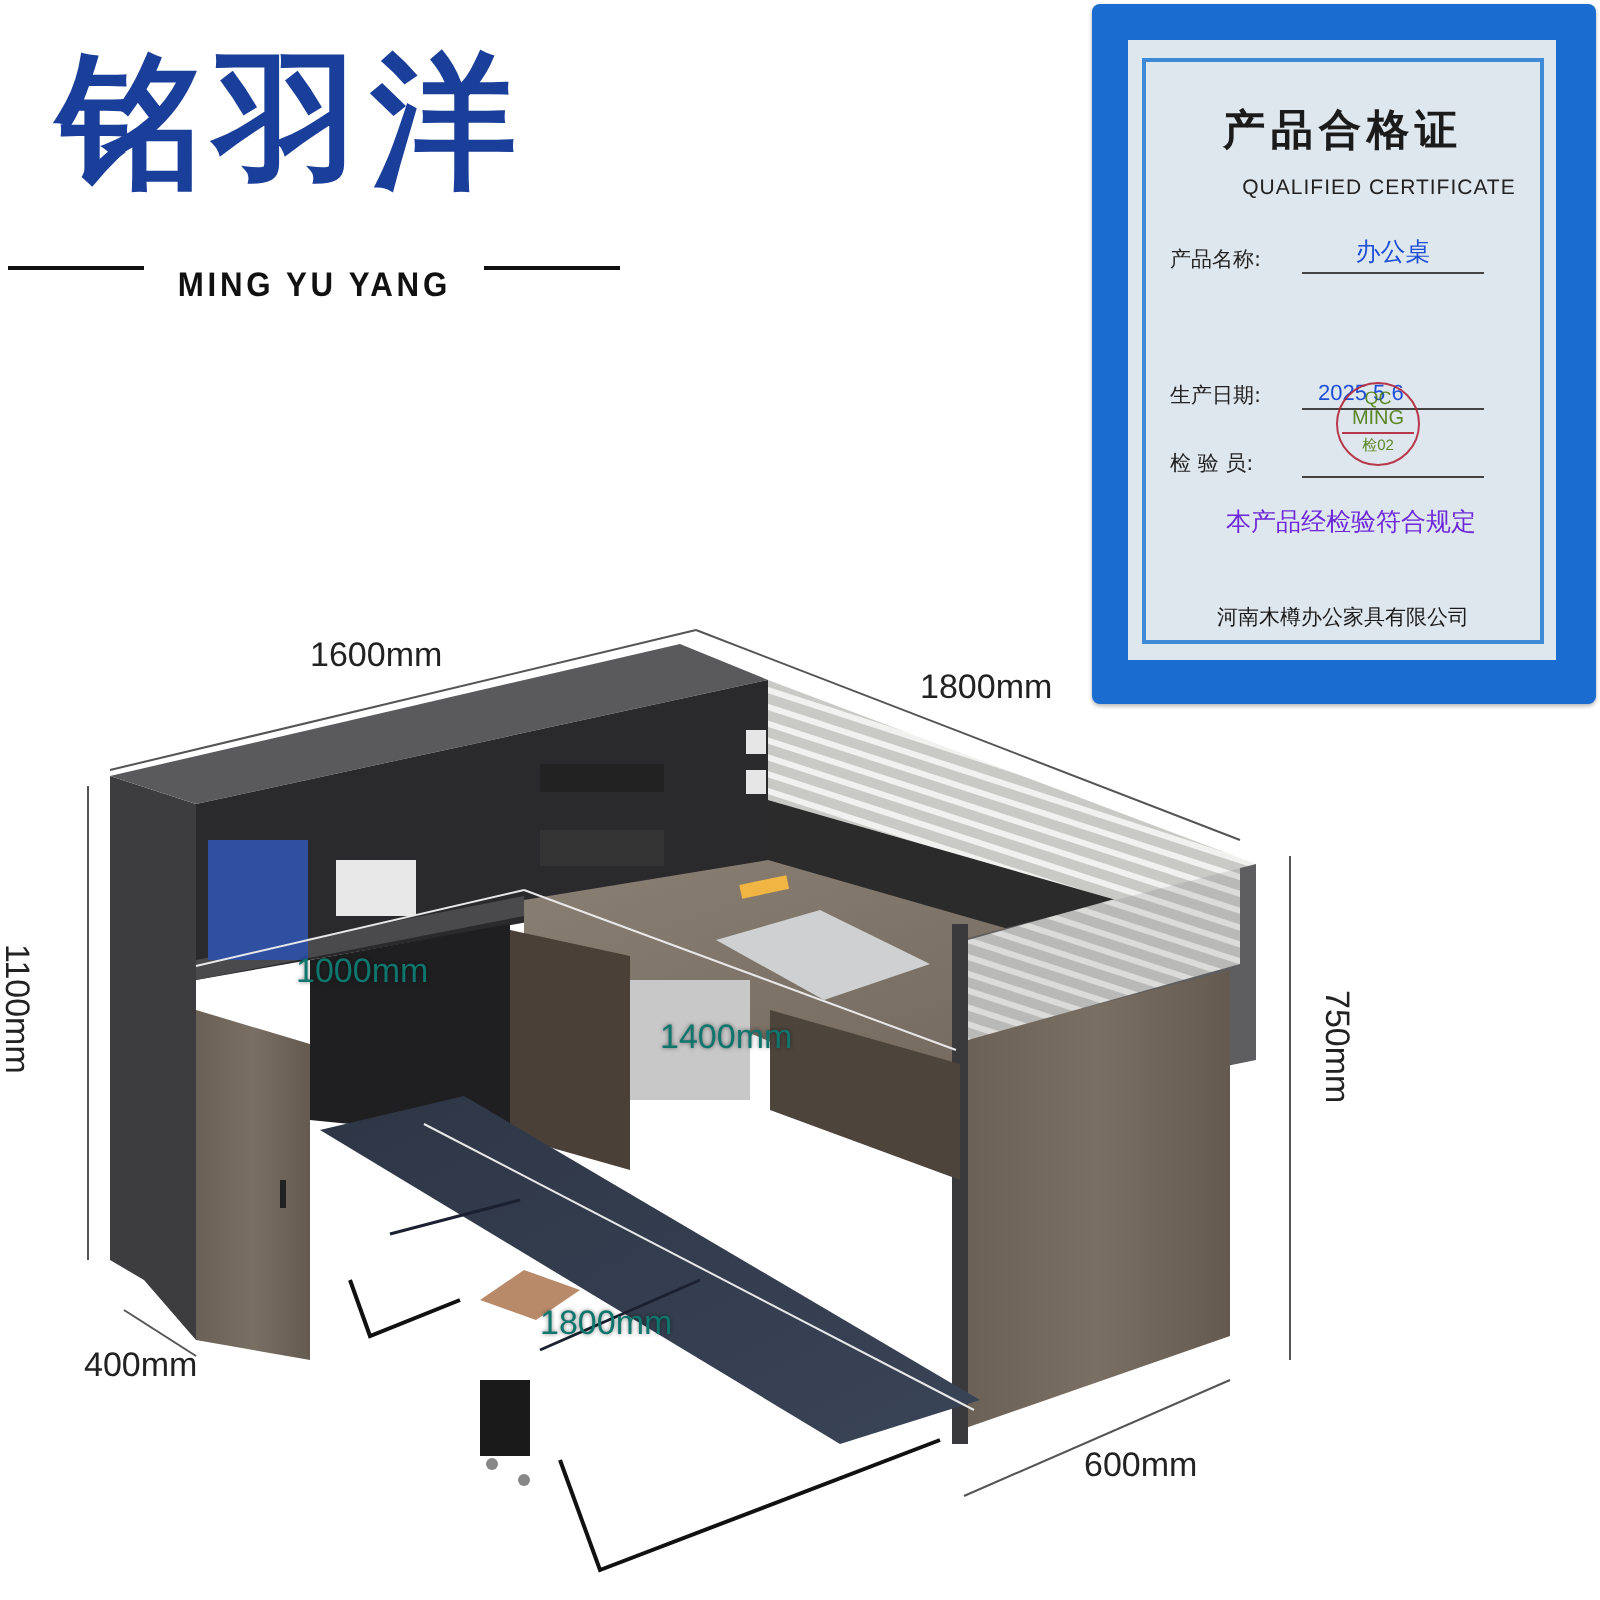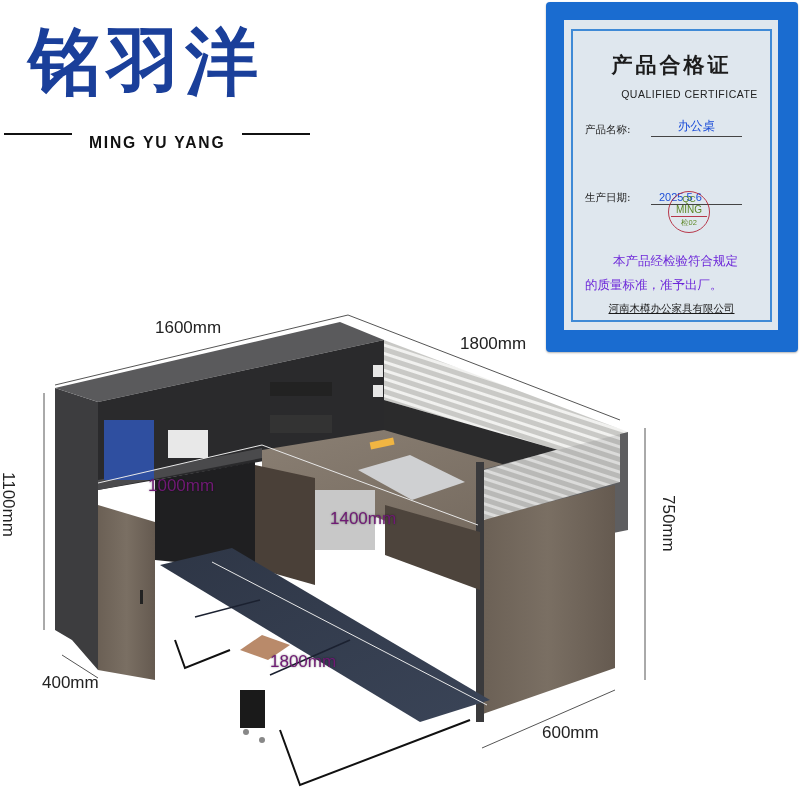--- a/index.html
+++ b/index.html
@@ -37,26 +37,26 @@
   .cert-value { position: absolute; left: 0; right: 0; bottom: 1px; text-align: center; font-size: 12.5px; color: #1d4ed8; margin-top: 37px; }
   .cert-value.date { text-align: left; padding-left: 8px; font-family: "Liberation Sans", sans-serif; font-size: 11px; }
   .stamp { position: absolute; left: 95px; top: 160px; width: 42px; height: 42px;
     border: 1.6px solid #b3263a; border-radius: 50%; color: #4d7c0f; text-align: center;
     font-family: "Liberation Sans", sans-serif; opacity: 0.9; }
   .stamp-qc { font-size: 9px; line-height: 10px; margin-top: 2px; }
   .stamp-pass { font-size: 10px; line-height: 11px; }
   .stamp-line { height: 1px; background: #b3263a; margin: 1px 2px; }
   .stamp-id { font-size: 7.5px; line-height: 9px; }
   .cert-stmt { position: absolute; left: 12px; right: 20px; font-size: 12.5px; color: #6d28d9; white-space: nowrap; }
-  .cert-company { position: absolute; left: 0; right: 0; text-align: center; top: 271px; font-size: 10.5px; color: #1b1b1b; text-decoration: underline; }
+  .cert-company { position: absolute; left: 0; right: 0; text-align: center; top: 271px; font-size: 10.5px; color: #1b1b1b; }
 
   
   .scene { position: absolute; left: 0; top: 300px; width: 800px; height: 500px; }
   .dim { position: absolute; font-family: "Liberation Sans", sans-serif; font-size: 17px; color: #222; white-space: nowrap; }
-  .dim.light { color: #701a75; text-shadow: 0 0 2px rgba(0,0,0,0.5); }
+  .dim.light { color: #0f766e; text-shadow: 0 0 2px rgba(0,0,0,0.5); }
   .dim.vert { transform-origin: left top; }
 </style>
 </head>
 <body>
 
 <div class="brand">
   <div class="brand-cn">铭羽洋</div>
   <div class="brand-en-row">
     <div class="brand-line"></div>
     <div class="brand-en">MING YU YANG</div>
@@ -75,30 +75,35 @@
         <span class="cert-value-wrap">
             <span class="cert-value">办公桌</span>
           </span>
       </div>
       <div class="cert-row" style="top:152px">
         <span class="cert-label">生产日期:</span>
         <span class="cert-value-wrap">
             <span class="cert-value date">2025  5  6</span>
           </span>
       </div>
+      <div class="cert-row" style="top:186px">
+        <span class="cert-label">检 验 员:</span>
+        <span class="cert-value-wrap">
+            <span class="cert-value"></span>
+          </span>
+      </div>
 
       <div class="stamp">
         <div class="stamp-qc">QC</div>
         <div class="stamp-pass">MING</div>
         <div class="stamp-line"></div>
         <div class="stamp-id">检02</div>
       </div>
 
       <div class="cert-stmt" style="top:222px; left:40px">本产品经检验符合规定</div>
-      <div class="cert-stmt" style="top:246px">的质量标准，准予出厂。</div>
       <div class="cert-company">河南木樽办公家具有限公司</div>
     </div>
   </div>
 </div>
 
 <svg class="scene" style="position:absolute;left:0;top:0;width:800px;height:800px" viewBox="0 0 800 800">
   <defs>
     <linearGradient id="wood" x1="0" y1="0" x2="1" y2="0">
       <stop offset="0" stop-color="#6b6055"></stop>
         <stop offset="0.5" stop-color="#7a6f63"></stop>

